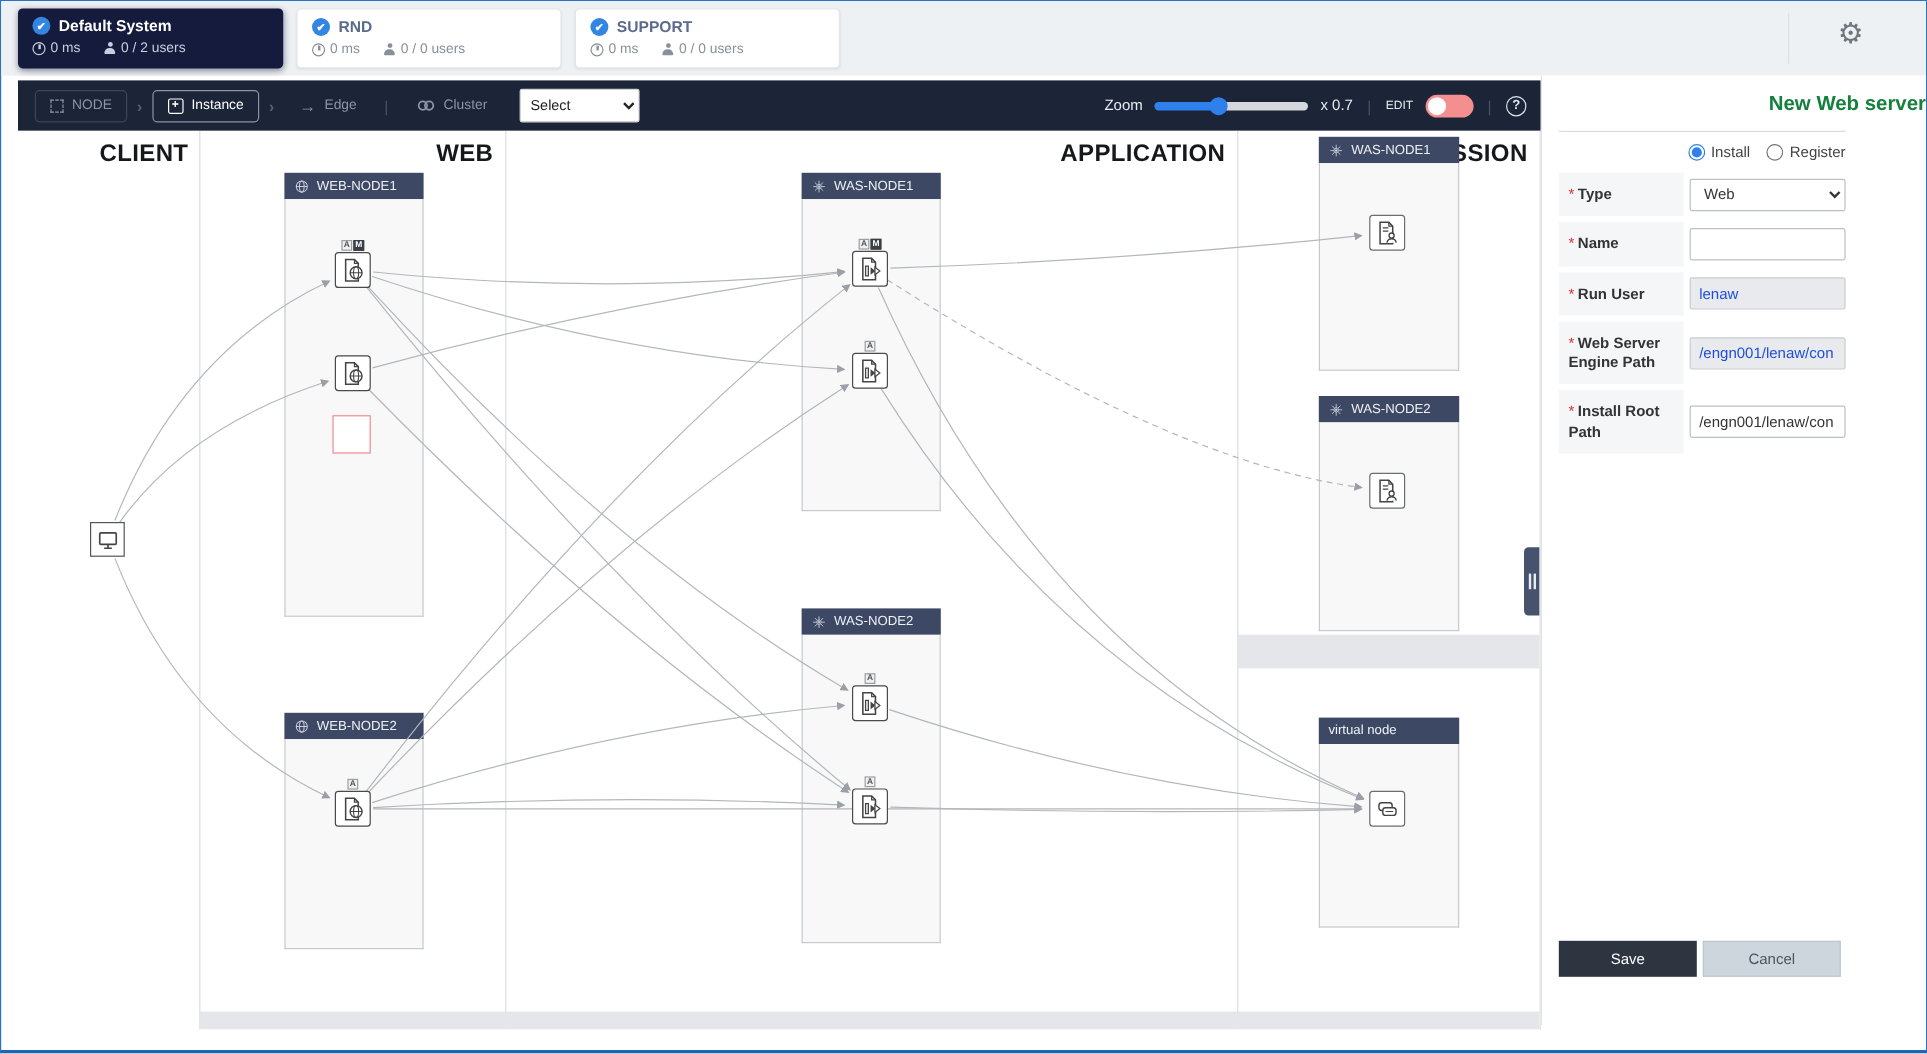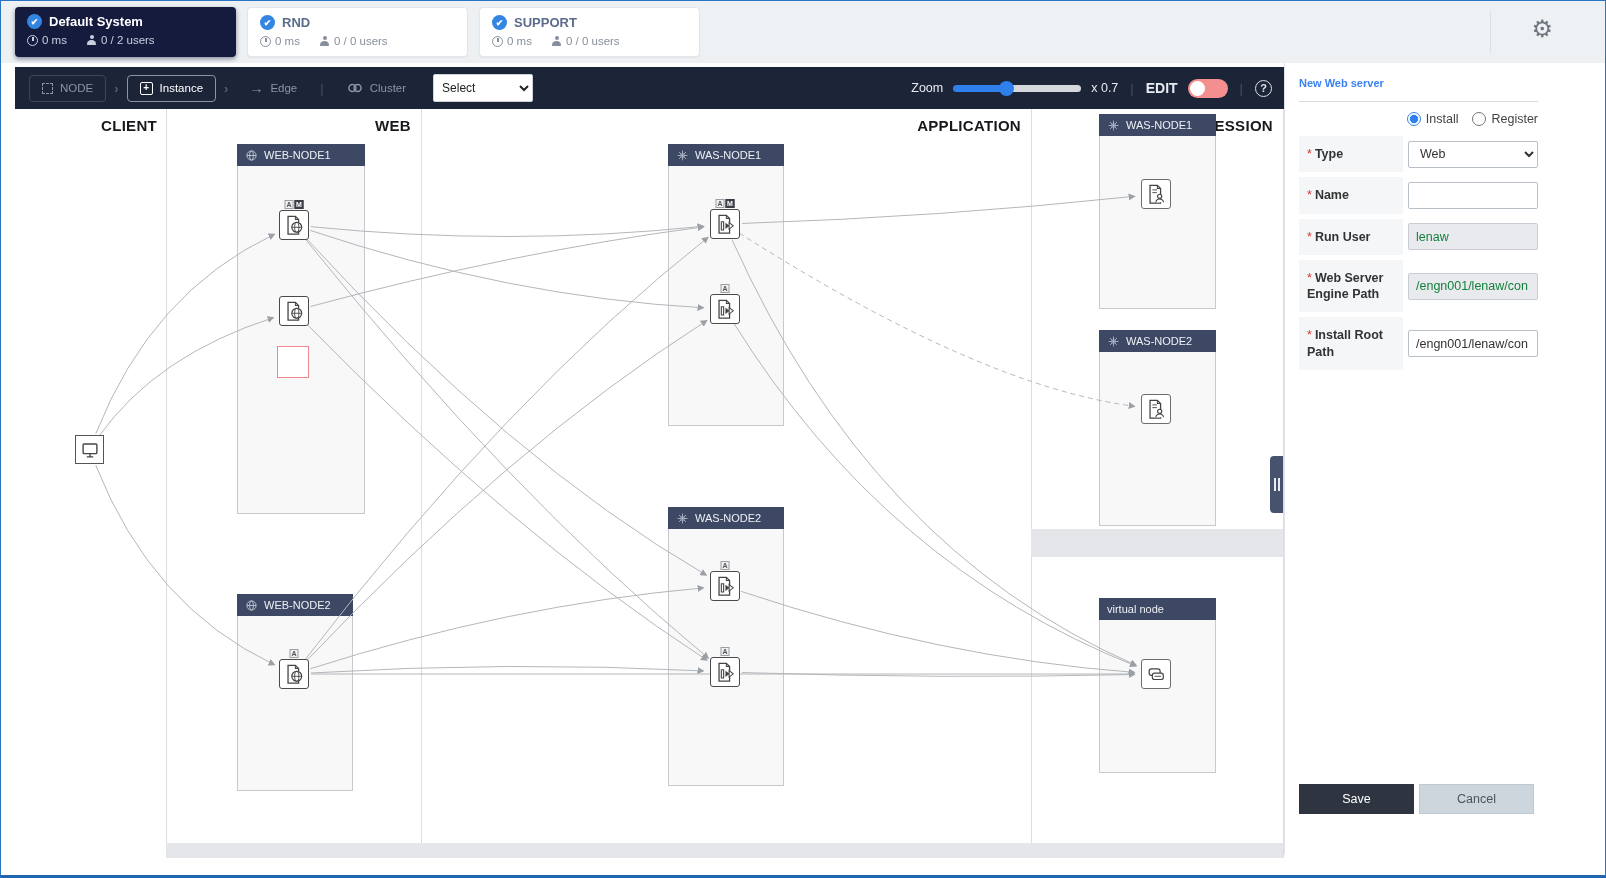--- a/index.html
+++ b/index.html
@@ -46,21 +46,21 @@
   .zoom-track { width:128px; height:7px; border-radius:4px; background:linear-gradient(to right,#2f80ed 0 42%,#d4d7db 42%); position:relative; cursor:pointer; }
   .zoom-thumb { position:absolute; left:calc(42% - 8px); top:-4px; width:15px; height:15px; border-radius:50%; background:#2f80ed; }
   .toggle { width:40px; height:19px; border-radius:10px; background:#f48f8f; position:relative; cursor:pointer; }
   .toggle-knob { position:absolute; left:2px; top:2px; width:15px; height:15px; border-radius:50%; background:#fff; }
   .help { width:17px; height:17px; border:1.6px solid #dfe3ec; border-radius:50%; display:inline-flex; align-items:center; justify-content:center; font-size:11px; font-weight:700; color:#dfe3ec; cursor:pointer; }
 
   
   #canvas { position:relative; width:1269px; height:749px; background:#fff; border-right:1px solid #dadde1; overflow:hidden; }
   .col-line { position:absolute; top:0; bottom:0; width:1px; background:#dadde1; z-index:0; }
   .band { position:absolute; background:#e4e6e9; z-index:0; }
-  .col-label { position:absolute; top:8px; text-align:right; font-size:15px; font-weight:700; color:#16181c; letter-spacing:.3px; z-index:1; }
+  .col-label { position:absolute; top:8px; text-align:right; font-size:20px; font-weight:700; color:#16181c; letter-spacing:.3px; z-index:1; }
   #edge-layer { position:absolute; left:0; top:0; width:1269px; height:749px; z-index:3; pointer-events:none; }
   .edge { fill:none; stroke:#b3b6ba; stroke-width:1; }
   .edge.dashed { stroke-dasharray:5 4; }
   .gnode { position:absolute; display:flex; flex-direction:column; z-index:2; }
   .nhead { height:22px; background:#3d4964; color:#eef0f5; font-size:11px; display:flex; align-items:center; gap:6px; padding:0 8px; cursor:pointer; }
   .nhead svg { flex:0 0 auto; }
   .nbody { flex:1; background:#f8f8f9; border:1px solid #c6cacf; border-top:none; }
   .inst { position:absolute; width:30px; height:30px; background:#fff; border:1.5px solid #4a4a4a; border-radius:3px; z-index:4; display:flex; align-items:center; justify-content:center; cursor:pointer; }
   .inst .glyph { width:22px; height:22px; }
   .badges { position:absolute; top:-11px; left:50%; transform:translateX(-50%); display:flex; gap:1px; }
@@ -68,31 +68,31 @@
   .bdg.light { background:#f0f0f1; border:1px solid #9aa0a6; color:#555; }
   .bdg.dark { background:#3a3f46; border:1px solid #3a3f46; color:#fff; }
   .inst.plain { border-color:#6a6d72; }
   .redbox { position:absolute; width:32px; height:32px; border:1.5px solid #ef8790; background:#fff; z-index:4; cursor:pointer; }
   .client-box { position:absolute; width:29px; height:29px; border:1.5px solid #555; background:#fff; z-index:4; display:flex; align-items:center; justify-content:center; cursor:pointer; }
   .panel-handle { position:absolute; right:0; top:347px; width:13px; height:57px; background:#47526e; border-radius:4px 0 0 4px; z-index:5; display:flex; align-items:center; justify-content:center; gap:2px; cursor:pointer; }
   .panel-handle i { width:2px; height:13px; background:#e8ebf2; display:block; }
 
   
   .panel { width:323px; height:791px; background:#fff; border-left:1px solid #e0e3e7; position:relative; padding:14px 0 0 14px; }
-  .panel-title { font-size:11px; font-weight:700; color:#3b82f6; }
+  .panel-title { font-size:17px; font-weight:700; color:#15803d;text-align:right; }
   .panel-hr { height:1px; background:#d8dbe0; margin:12px 14px 10px 0; width:239px; }
   .radio-row { display:flex; justify-content:flex-end; align-items:flex-end; gap:14px; width:239px; margin-bottom:10px; font-size:12.5px; color:#444; }
   .radio-row label { display:flex; align-items:center; gap:5px; cursor:pointer; }
   .radio-row input { accent-color:#2f80ed; width:14px; height:14px; }
   .frow { display:flex; gap:5px; margin-bottom:5px; width:239px; }
   .flabel { width:104px; background:#f4f6f8; padding:10px 6px 10px 8px; font-size:12.5px; font-weight:700; color:#333; line-height:1.3; }
   .flabel .req { color:#e03131; margin-right:3px; font-weight:400; }
   .fval { flex:1; display:flex; align-items:center; }
   .fval input, .fval select { width:130px; height:27px; border:1px solid #b9bfc7; border-radius:2px; font-size:12.5px; padding:0 7px; color:#333; background:#fff; font-family:"Liberation Sans", sans-serif; }
-  .fval input:disabled { background:#e8eaed; color:#15803d; border-color:#c9ccd2; }
+  .fval input:disabled { background:#e8eaed; color:#1d4ed8; border-color:#c9ccd2; }
   .fval input::placeholder { color:#8f959d; }
   .panel-actions { position:absolute; left:14px; bottom:40px; display:flex; gap:5px; }
   .btn { width:115px; height:30px; font-size:12.5px; border:none; cursor:pointer; font-family:"Liberation Sans", sans-serif;text-align:center; }
   .btn.save { background:#2e3440; color:#fff; }
   .btn.cancel { background:#cdd5dd; color:#4a5560; border:1px solid #bfc7cf; }
 </style>
 </head>
 <body>
 
 <svg width="0" height="0" style="position:absolute">
@@ -235,42 +235,42 @@
         <select class="tb-select">
           <option>Select</option>
         </select>
         <div class="tb-right">
           <span>Zoom</span>
           <div class="zoom-track">
             <div class="zoom-thumb"></div>
           </div>
           <span>x 0.7</span>
           <span class="sep-pipe">|</span>
-          <span style="font-weight:700; font-size:14px">EDIT</span>
+          <span style="font-weight:400; font-size:10px">EDIT</span>
           <div class="toggle">
               <div class="toggle-knob"></div>
             </div>
           <span class="sep-pipe">|</span>
           <span class="help">?</span>
         </div>
       </div>
 
       <div id="canvas">
         <div class="col-line" style="left:151px"></div>
         <div class="col-line" style="left:406px"></div>
         <div class="col-line" style="left:1016px"></div>
         <div class="band" style="left:1016px; right:0; top:420px; height:28px"></div>
         <div class="band" style="left:151px; right:0; top:734px; height:15px"></div>
 
         <div class="col-label" style="left:0; width:142px">CLIENT</div>
         <div class="col-label" style="left:0; width:396px">WEB</div>
         <div class="col-label" style="left:0; width:1006px">APPLICATION</div>
         <div class="col-label" style="left:0; width:1258px">SESSION</div>
 
-        <div class="gnode" style="left:222px; top:35px; width:128px; height:370px">
+        <div class="gnode" style="left:222px; top:35px; width:116px; height:370px">
           <div class="nhead">
             <svg width="13" height="13" viewBox="0 0 24 24" style="color:#c6ccda">
                 <use href="#sym-globe"></use>
               </svg>
             <span>WEB-NODE1</span>
           </div>
           <div class="nbody"></div>
         </div>
         <div class="gnode" style="left:222px; top:485px; width:116px; height:197px">
           <div class="nhead">

